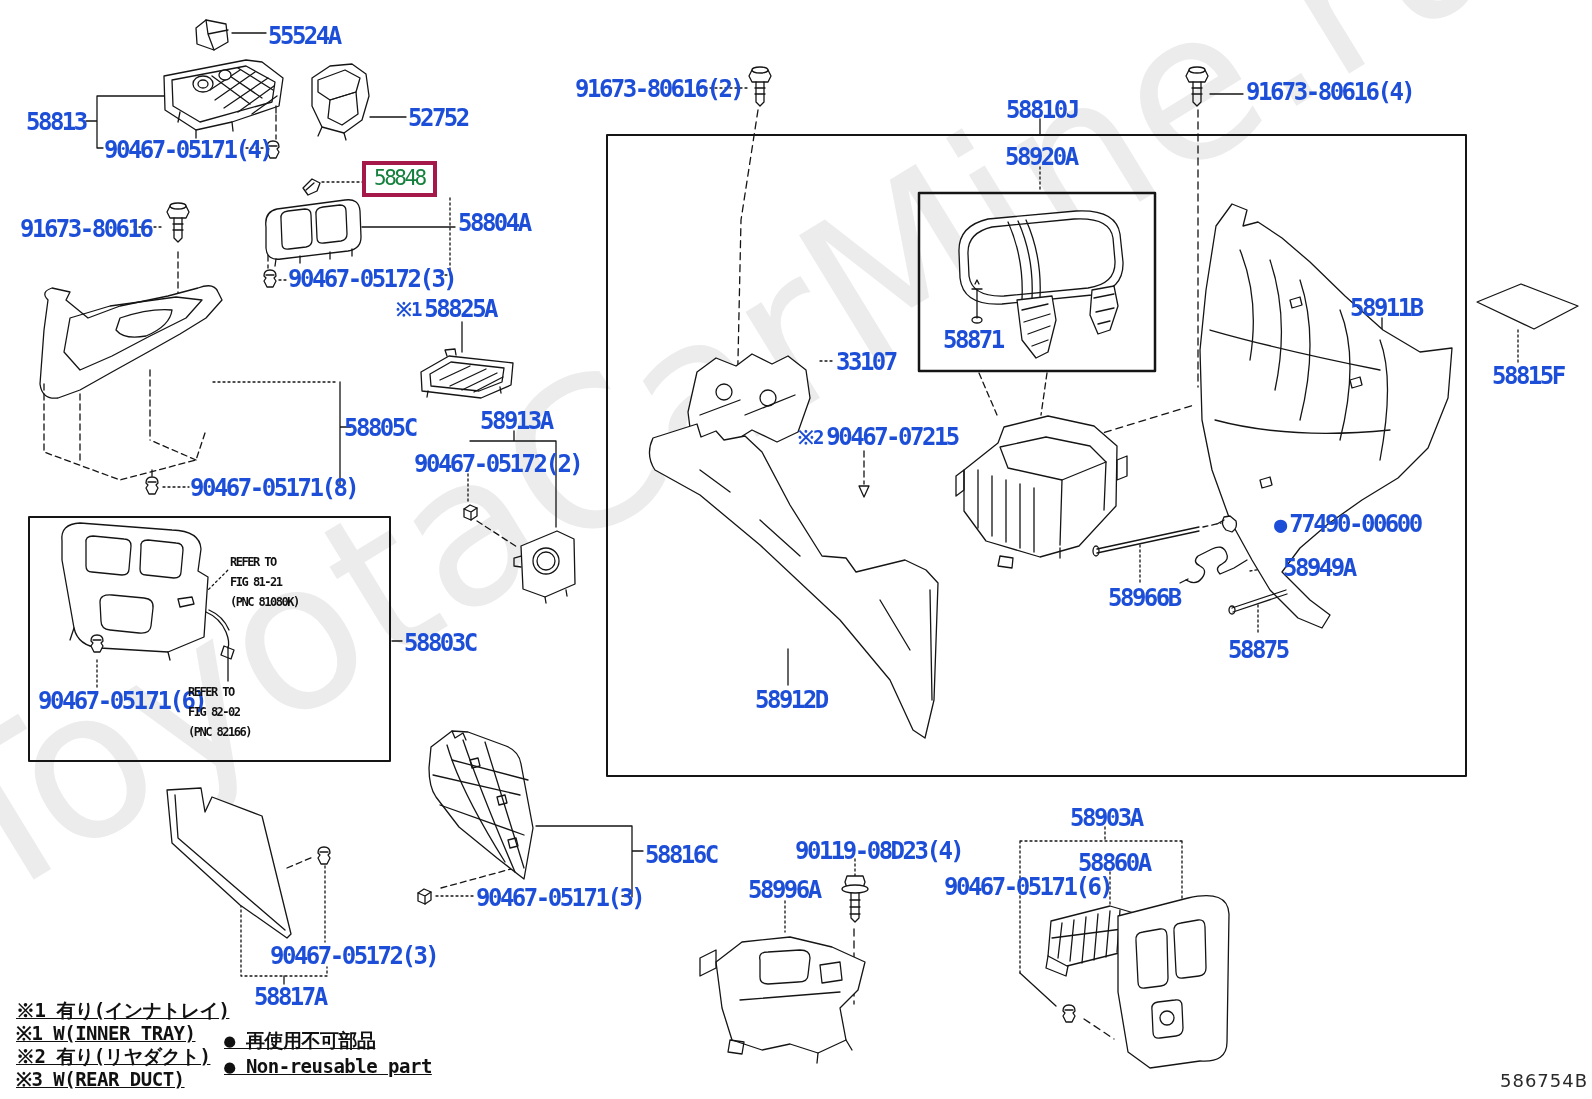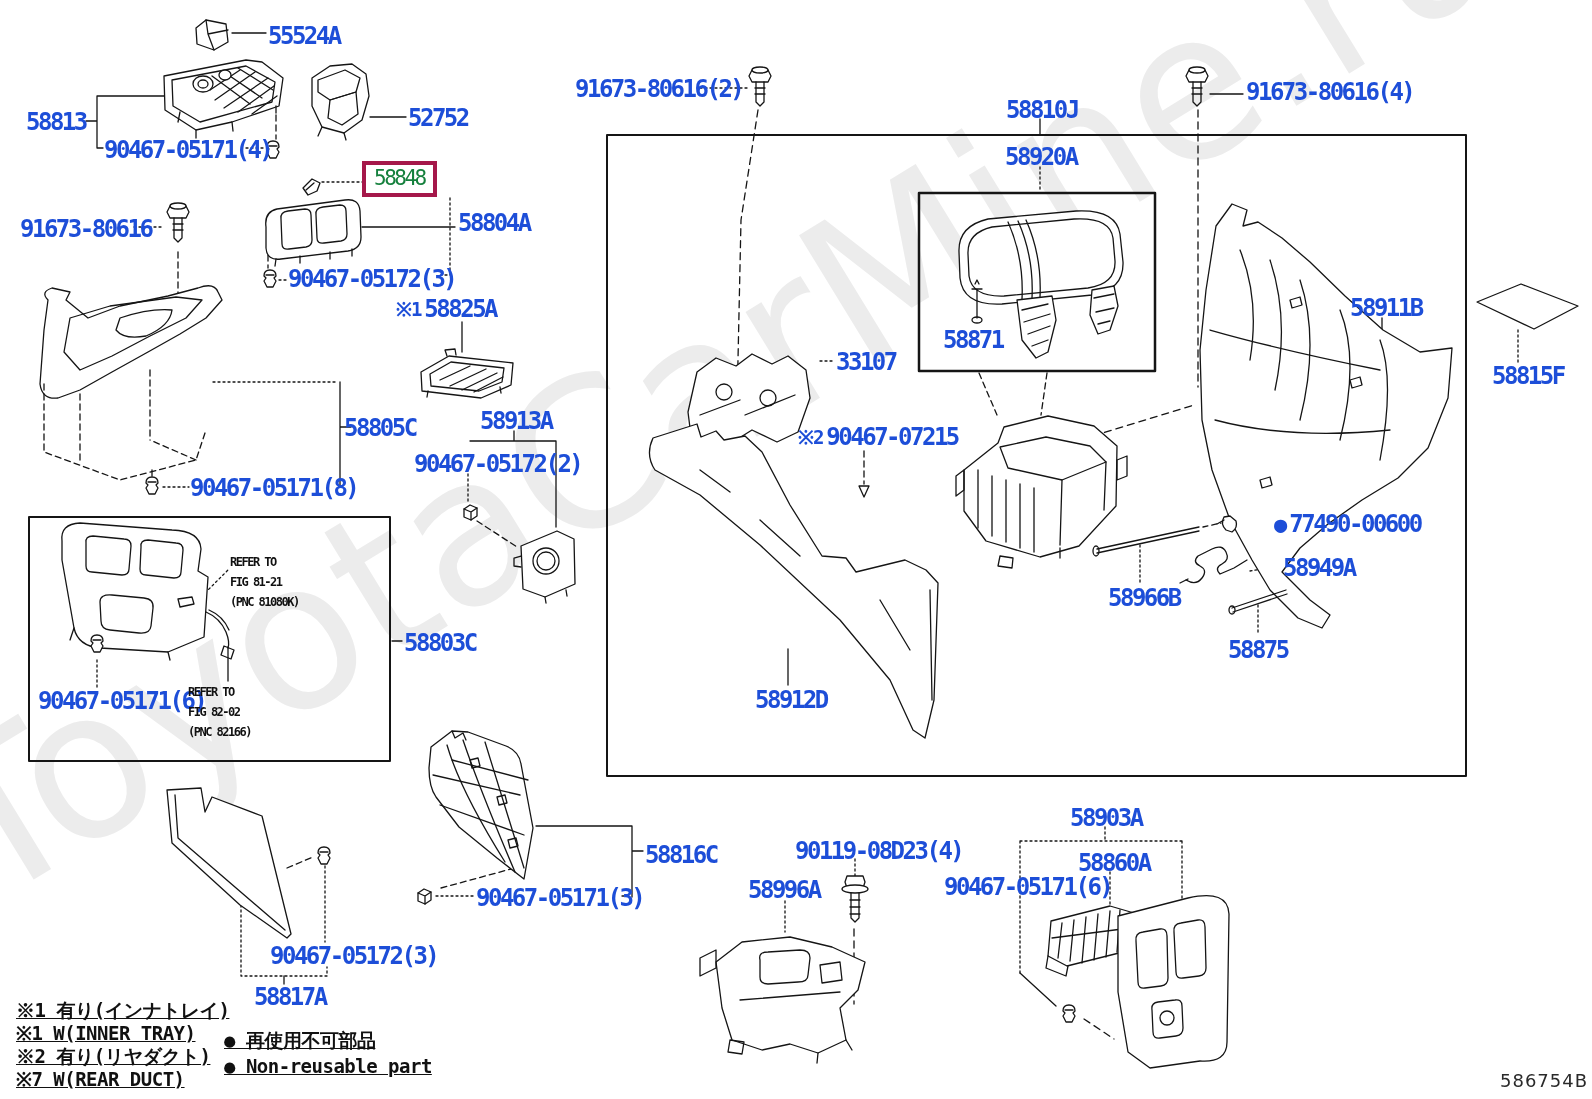--- a/index.html
+++ b/index.html
@@ -394,17 +394,17 @@
 
 <div class="pl" style="left:795px;top:839px">90119-08D23(4)</div>
 <div class="pl" style="left:748px;top:878px">58996A</div>
 <div class="pl" style="left:1070px;top:806px">58903A</div>
 <div class="pl" style="left:1078px;top:851px">58860A</div>
 <div class="pl" style="left:944px;top:875px">90467-05171(6)</div>
 
 <div class="lgd" style="left:16px;top:1000px">※1 有り(インナトレイ)</div>
 <div class="lgd" style="left:16px;top:1023px">※1 W(INNER TRAY)</div>
 <div class="lgd" style="left:16px;top:1046px">※2 有り(リヤダクト)</div>
-<div class="lgd" style="left:16px;top:1069px">※7 W(REAR DUCT)</div>
+<div class="lgd" style="left:16px;top:1069px">※3 W(REAR DUCT)</div>
 <div class="lgd" style="left:224px;top:1030px">● 再使用不可部品</div>
 <div class="lgd" style="left:224px;top:1056px">● Non-reusable part</div>
 
 <div class="footer-code" style="left:1500px;top:1070px">586754B</div>
 
 </body></html>

